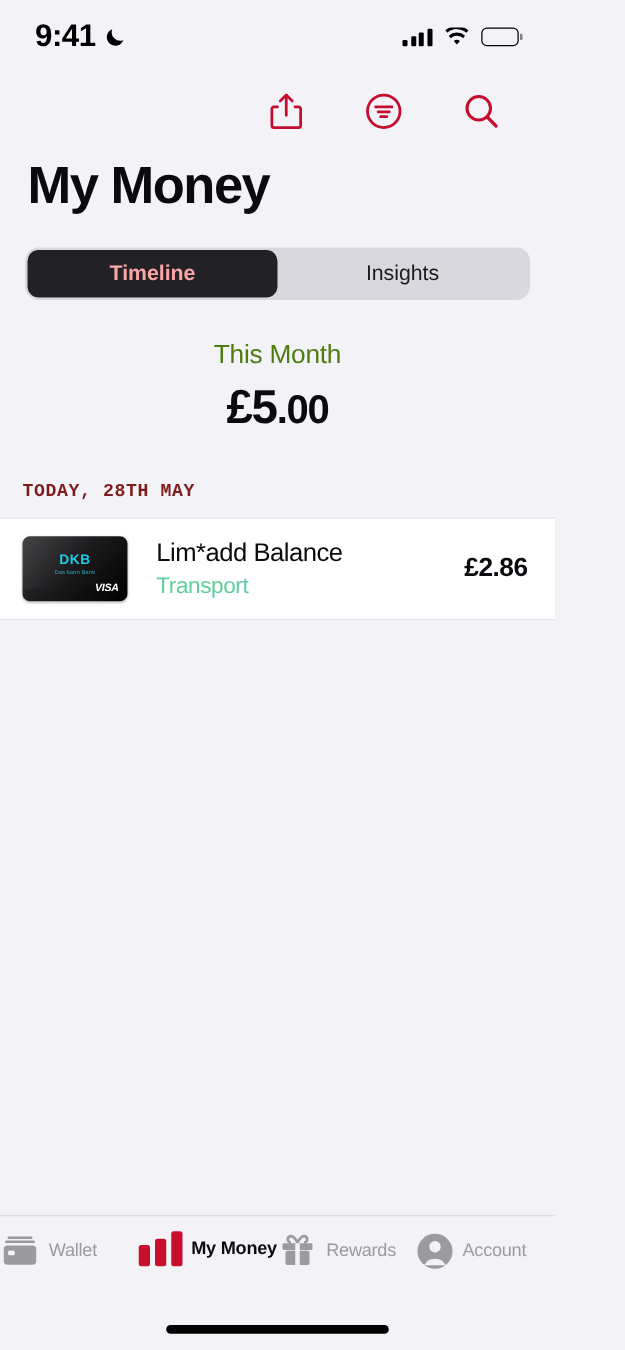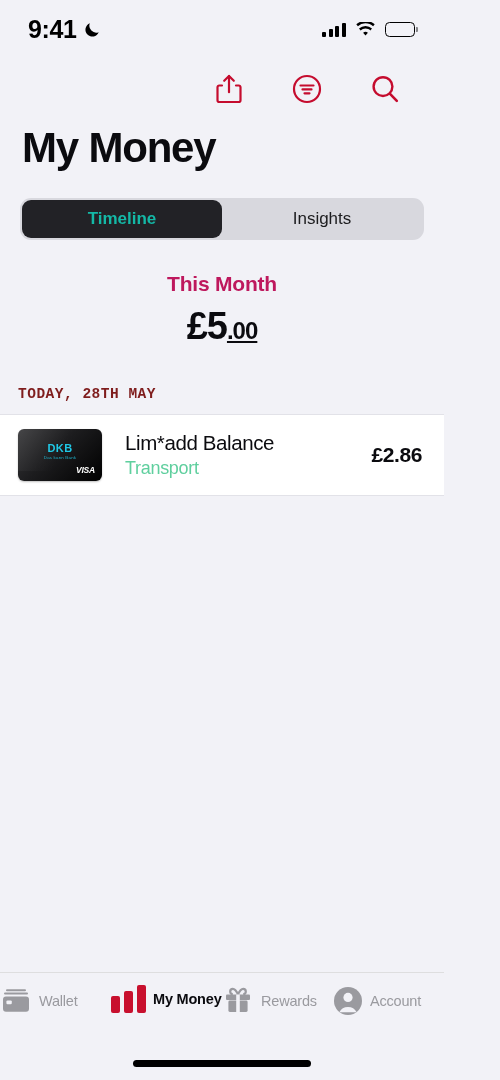--- a/index.html
+++ b/index.html
@@ -60,33 +60,33 @@
   .segmented-wrap { padding:26px 20px 0 20px; }
   .segmented {
     display:flex; background:#d8d8de; border-radius:11px;
     height:42px; padding:2px; position:relative;
   }
   .seg {
     flex:1; display:flex; align-items:center; justify-content:center;
     font-size:17px; color:#1c1c1e; border-radius:9px; cursor:pointer;
     font-weight:400;
   }
-  .seg.active { background:#222226; color:#14b8a6; font-weight:bold; }
+  .seg.active { background:#222226; color:#fca5a5; font-weight:bold; }
 
   
   .summary { text-align:center; padding-top:32px; }
   .summary-label {
-    font-size:21px; font-weight:bold; color:#be185d; letter-spacing:-0.2px;
+    font-size:21px; font-weight:normal; color:#4d7c0f; letter-spacing:-0.2px;
   }
   .summary-amount {
     margin-top:9px; color:#0b0b0f; font-weight:bold;
     letter-spacing:-1px; display:inline-flex; align-items:baseline;
   }
   .amt-major { font-size:38px; }
-  .amt-minor { font-size:24px;text-decoration:underline; }
+  .amt-minor { font-size:32px; }
 
   
   .date-header {
     font-size:14.5px; font-weight:bold; color:#7f1d1d;
     letter-spacing:0.5px; padding:38px 16px 12px 18px;font-family:Liberation Mono, monospace;
   }
 
   
   .tx-list { background:#7dd3fc; border-top:1px solid #e2e2e8; border-bottom:1px solid #e2e2e8; }
   .tx-row {

